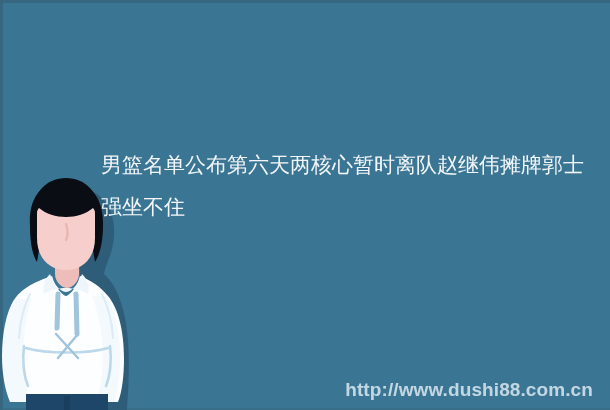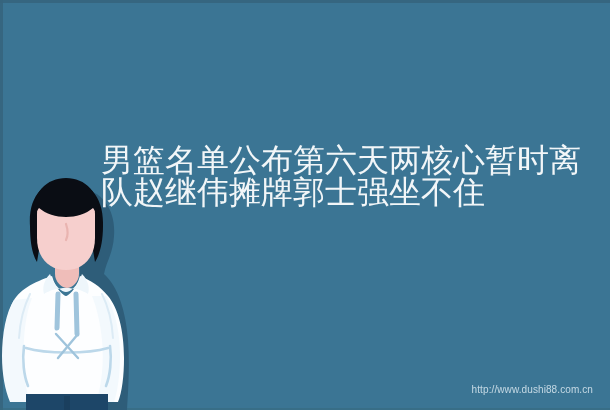--- a/index.html
+++ b/index.html
@@ -48,37 +48,38 @@
   }
   #illustration svg { display: block; }
 
   
   #headline {
     position: absolute;
     left: 101px;
     top: 144px;
     width: 500px;
     color: #f2f6f8;
-    font-size: 32px;
-    line-height: 32px;
+    font-size: 21px;
+    line-height: 42px;
     letter-spacing: 0px;
     font-weight: 400;
     white-space: pre-line;
   }
 
   
   #watermark {
     position: absolute;
     right: 17px;
     bottom: 12px;
     color: #cfe0ea;
-    font-size: 10px;
+    font-size: 19px;
     line-height: 16px;
     opacity: .92;
     letter-spacing: .1px;
+    font-weight: bold;
   }
 </style>
 </head>
 <body>
 
 <div id="card">
 
   <div id="edge-top"></div>
   <div id="edge-left"></div>
   <div id="edge-bottom"></div>

